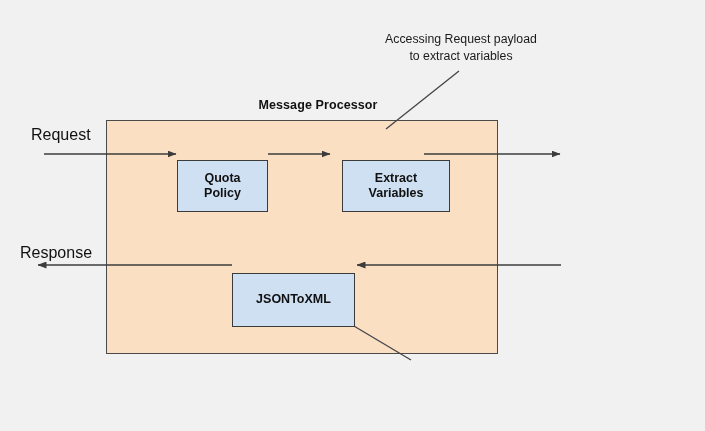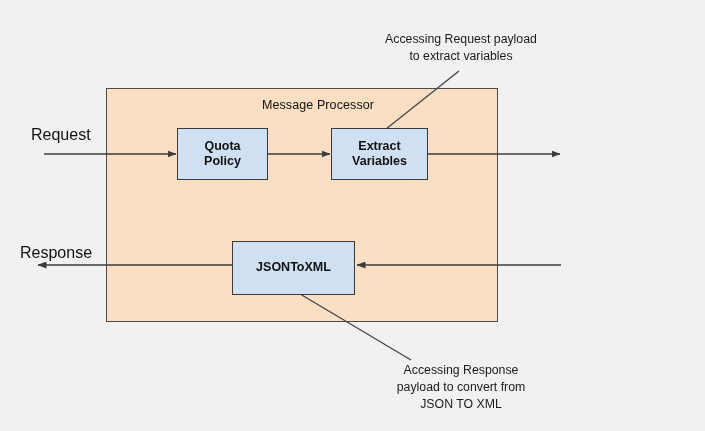--- a/index.html
+++ b/index.html
@@ -28,58 +28,59 @@
     overflow: visible;
   }
   .node {
     position: absolute;
     box-sizing: border-box;
     display: flex;
     align-items: center;
     justify-content: center;
     text-align: center;
     line-height: 1.22;
+    margin-top: 32px;
   }
   .mp-container {
     left: 106px;
     top: 88px;
     width: 392px;
     height: 234px;
     background: #fbdfc3;
     border: 1.6px solid #4a4a4a;
     display: block;
   }
   .mp-title {
     position: absolute;
     left: 106px;
     top: 98px;
     width: 424px;
     text-align: center;
     font-size: 12.5px;
-    font-weight: normal;
+    font-weight: bold;
     color: #111;
     letter-spacing: 0.1px;
   }
   .policy-box {
     background: #cfe0f3;
     border: 1.6px solid #3b3b3b;
     font-size: 12.5px;
     font-weight: bold;
     color: #111;
   }
   #node-quota-policy {
     left: 177px;
     top: 128px;
     width: 91px;
     height: 52px;
   }
   #node-extract-variables {
-    left: 331px;
+    left: 342px;
     top: 128px;
-    width: 97px;
+    width: 108px;
     height: 52px;
   }
   #node-jsontoxml {
     left: 232px;
     top: 241px;
     width: 123px;
     height: 54px;
   }
   #node-target {
     left: 561px;
@@ -181,17 +182,14 @@
       <span class="box-line">JSONToXML</span>
     </div>
   </div>
 
 
   <div class="edge-label" id="label-request">Request</div>
   <div class="edge-label" id="label-response">Response</div>
 
   <div class="annotation" id="annotation-request">Accessing Request payload
 to extract variables</div>
-  <div class="annotation" id="annotation-response">Accessing Response
-payload to convert from
-JSON TO XML</div>
 
 </div>
 
 </body></html>

